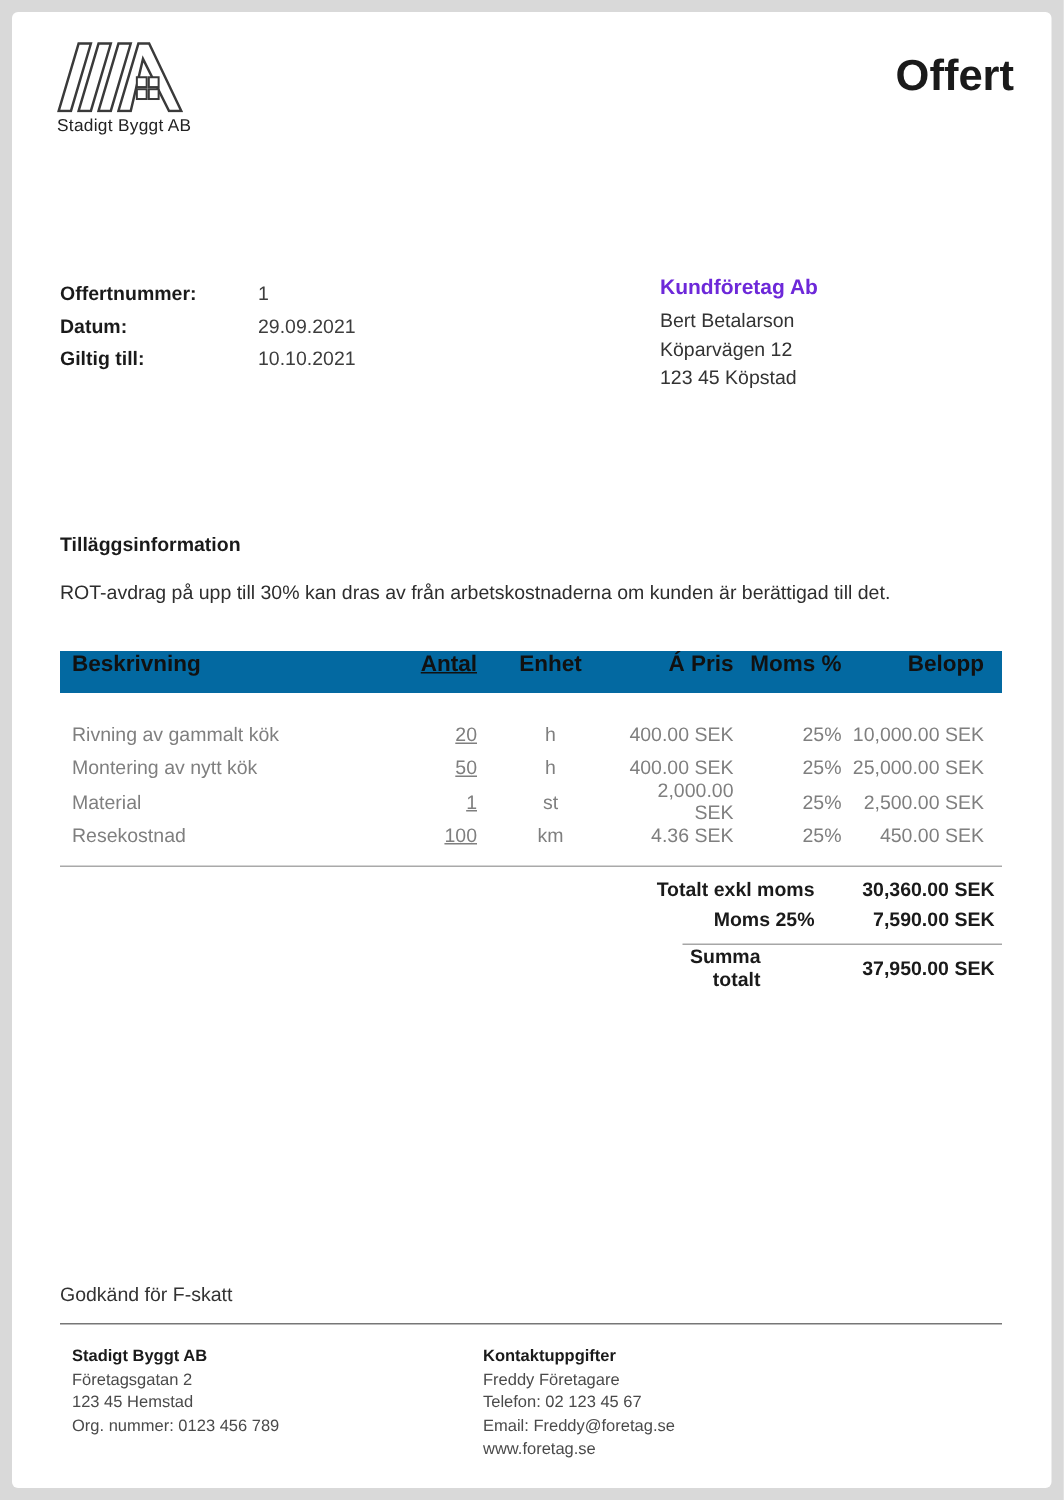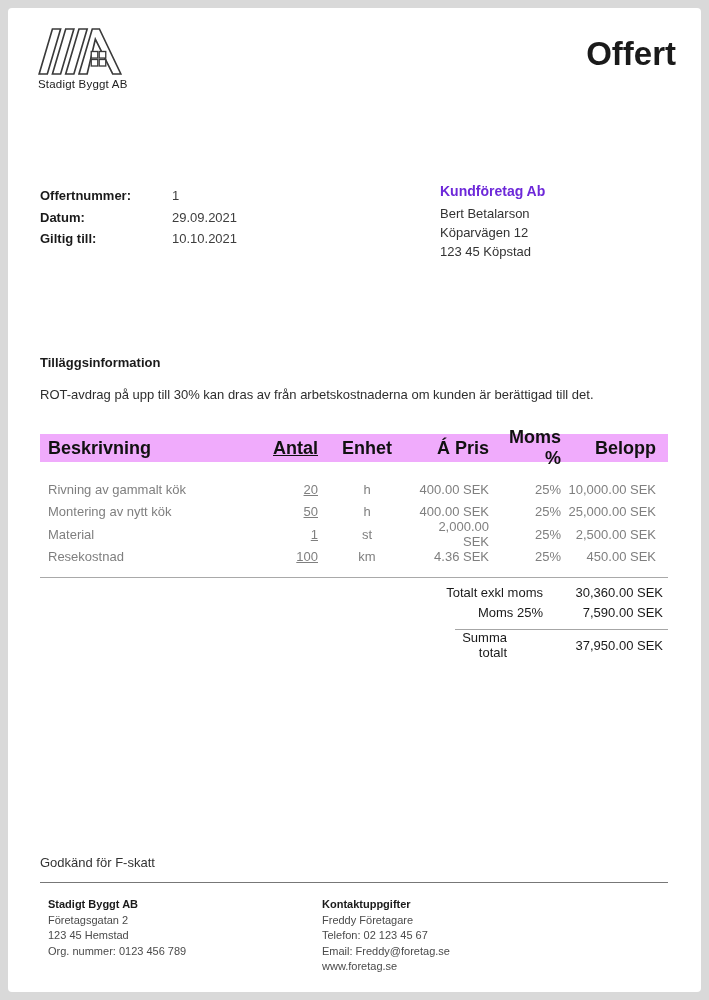--- a/index.html
+++ b/index.html
@@ -15,52 +15,52 @@
     background: #ffffff;
     border-radius: 4px;
     overflow: hidden;
   }
   
   .logo-block { position: absolute; left: 30px; top: 20px; width: 110px; }
   .logo-block svg { display: block; }
   .logo-caption { font-size: 11.5px; color: #222; margin-top: 3px; letter-spacing: 0.2px; }
   .doc-title {
     position: absolute; top: 27px; right: 25px;
-    font-size: 33px; font-weight: bold; color: #1a1a1a;
+    font-size: 29px; font-weight: bold; color: #1a1a1a;
   }
   
   .meta { position: absolute; left: 32px; top: 177px; width: 260px; }
   .meta-row { display: flex; height: 21.5px; align-items: center; font-size: 13px; }
   .meta-label { width: 132px; font-weight: bold; color: #1a1a1a; }
   .meta-value { color: #3d3d3d; }
   
   .customer { position: absolute; left: 432px; top: 175px; width: 230px; }
   .customer-name { font-size: 14px; font-weight: bold; color: #6d28d9; margin-bottom: 5px; }
   .customer-line { font-size: 13px; color: #333; line-height: 19.2px; }
   
   .addinfo-heading { position: absolute; left: 32px; top: 347px; font-size: 13px; font-weight: bold; color: #1a1a1a; }
   .addinfo-text { position: absolute; left: 32px; top: 379px; width: 620px; font-size: 13px; color: #2e2e2e; }
   
   .items { position: absolute; left: 32px; top: 426px; width: 628px; }
   .thead {
-    display: flex; align-items: center; height: 28px;
-    background: #f0abfc; font-size: 18px; font-weight: bold; color: #111;
+    display: flex; height: 28px;
+    background: #0369a1; font-size: 15px; font-weight: bold; color: #111;
   }
   .tbody { padding-top: 16px; }
   .trow { display: flex; align-items: center; height: 22.5px; font-size: 13px; color: #7f7f7f; }
   .c0 { width: 200px; text-align: left; padding-left: 8px; }
   .c1 { width: 78px;  text-align: right; text-decoration: underline; }
   .c2 { width: 98px;  text-align: center; }
   .c3 { width: 73px;  text-align: right; }
   .c4 { width: 72px;  text-align: right; }
   .c5 { flex: 1;      text-align: right; padding-right: 12px; }
   .table-endline { position: absolute; left: 32px; top: 569px; width: 628px; border-top: 1px solid #a9a9a9; }
   
   .totals { position: absolute; left: 32px; top: 574px; width: 628px; }
-  .total-row { display: flex; align-items: center; height: 20.5px; font-size: 13px; font-weight: normal; color: #1a1a1a; padding-right: 5px; }
+  .total-row { display: flex; align-items: center; height: 20.5px; font-size: 13px; font-weight: bold; color: #1a1a1a; padding-right: 5px; }
   .total-label { flex: 1; text-align: right; }
   .total-value { width: 120px; text-align: right; }
   .grand-wrap { margin-left: 415px; margin-top: 6px; border-top: 1px solid #a6a6a6; padding-top: 5px; }
   .grand-wrap .total-row { padding-right: 5px; gap: 36px; }
   
   .tax-note { position: absolute; left: 32px; top: 847px; font-size: 13px; color: #333; }
   .footer-line { position: absolute; left: 32px; top: 874px; width: 628px; border-top: 1px solid #777; }
   .footer-col { position: absolute; top: 889px; font-size: 11px; color: #4a4a4a; }
   .footer-col-company { left: 40px; width: 250px; }
   .footer-col-contact { left: 314px; width: 250px; }

